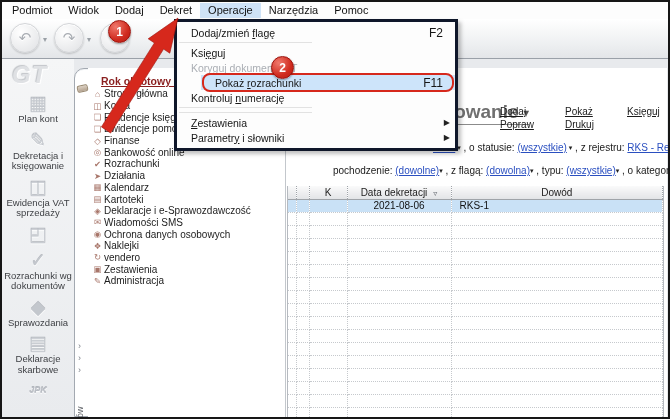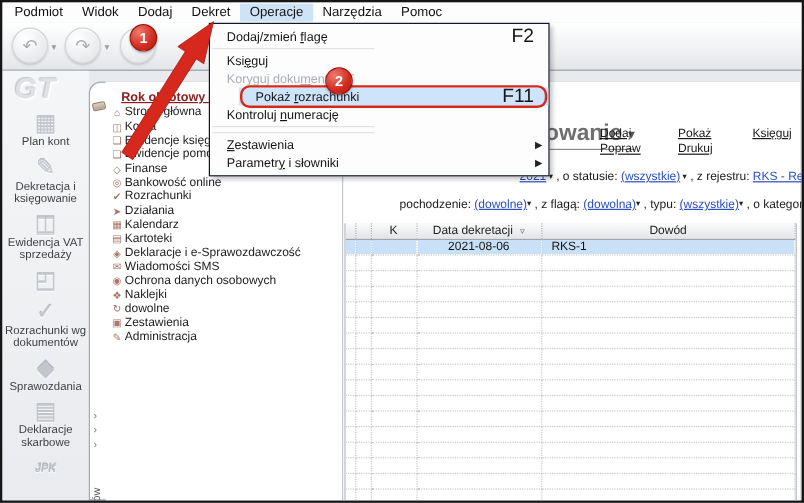--- a/index.html
+++ b/index.html
@@ -81,24 +81,24 @@
     border-bottom:1px solid #9fa4a9; text-align:center; overflow:hidden; white-space:nowrap; }
   .grid td{ height:13px; font-size:10px; color:#111; border-right:1px dotted #c6c9cd;
     border-bottom:1px dotted #c6c9cd; overflow:hidden; white-space:nowrap; }
   .grid tr.sel td{ background:#c9e1f6; }
   .grid td.c-date{ text-align:center; }
   .grid td.c-dowod{ padding-left:8px; text-align:left; }
   .sort-glyph{ font-size:8px; color:#6a6f75; margin-left:6px; }
 
   
   .context-menu{ position:absolute; left:172px; top:17px; width:284px; z-index:50;
-    background:#fdfdfd; border:1px solid #0f172a; box-shadow:3px 3px 4px rgba(0,0,0,.25); padding:3px 0; }
+    background:#fdfdfd; border:3px solid #0f172a; box-shadow:3px 3px 4px rgba(0,0,0,.25); padding:3px 0; }
   .menu-row{ position:relative; display:flex; align-items:center; height:15px; padding:0 12px 0 14px; cursor:pointer; }
   .menu-row .m-label{ flex:1; font-size:10.5px; color:#161616; white-space:nowrap; overflow:hidden; }
-  .menu-row .m-shortcut{ font-size:16px; color:#161616; margin-left:8px; }
+  .menu-row .m-shortcut{ font-size:12px; color:#161616; margin-left:8px; }
   .menu-row .sub-arrow{ display:none; position:absolute; right:5px; font-size:8px; color:#222; }
   .menu-row.has-sub .sub-arrow{ display:block; }
   .menu-row.disabled .m-label, .menu-row.disabled .m-shortcut{ color:#aaaeb4; }
   .menu-row.hl{ background:#cde4fa;margin-left:24px; }
   .menu-row.hl::after{ content:""; position:absolute; left:1px; right:1px; top:-2px; bottom:-2px;
     border:2px solid #d6281c; border-radius:8px; pointer-events:none; }
   .menu-row.sep{ height:5px; padding:0 2px; cursor:default; }
   .menu-row.sep::before{ content:""; flex:1; border-top:1px solid #e2e2e2; }
 
   
@@ -278,21 +278,21 @@
           <span class="tree-label">Ochrona danych osobowych</span>
         </div>
 
         <div class="tree-item">
           <span class="tree-icon">❖</span>
           <span class="tree-label">Naklejki</span>
         </div>
 
         <div class="tree-item">
           <span class="tree-icon">↻</span>
-          <span class="tree-label">dowolne</span>
+          <span class="tree-label">vendero</span>
         </div>
 
         <div class="tree-item">
           <span class="tree-icon">▣</span>
           <span class="tree-label">Zestawienia</span>
         </div>
 
         <div class="tree-item">
           <span class="tree-icon">✎</span>
           <span class="tree-label">Administracja</span>

